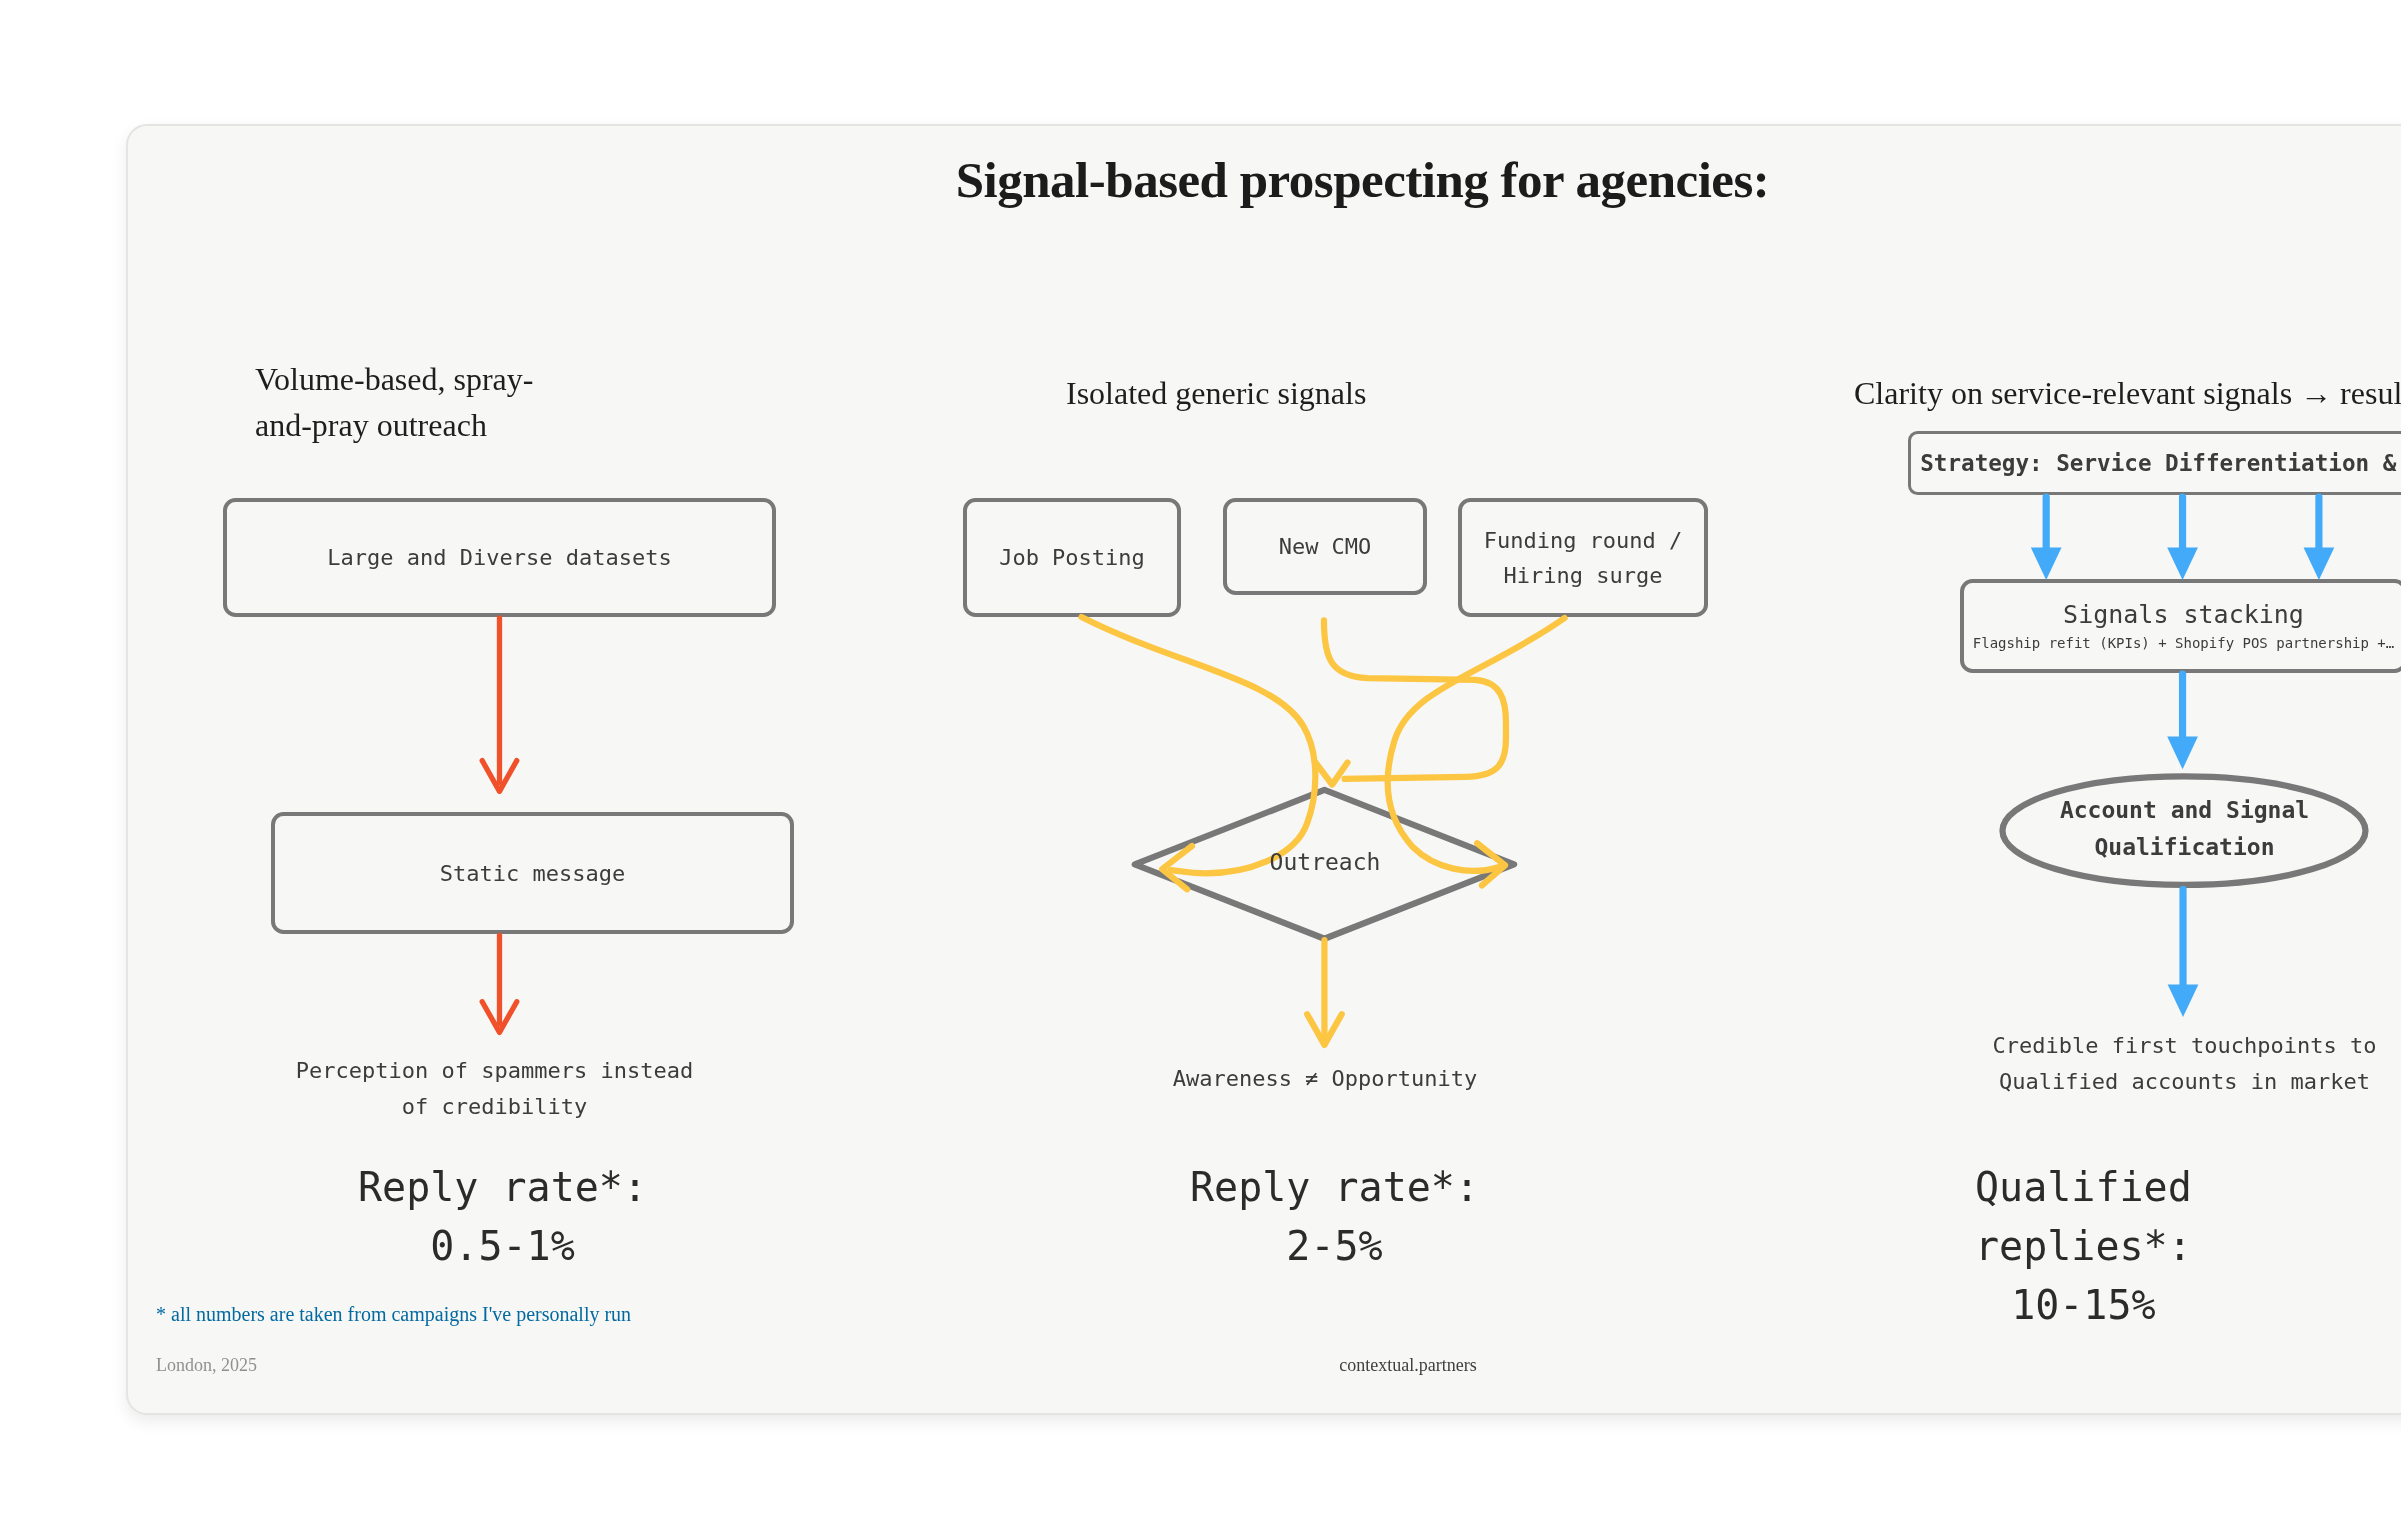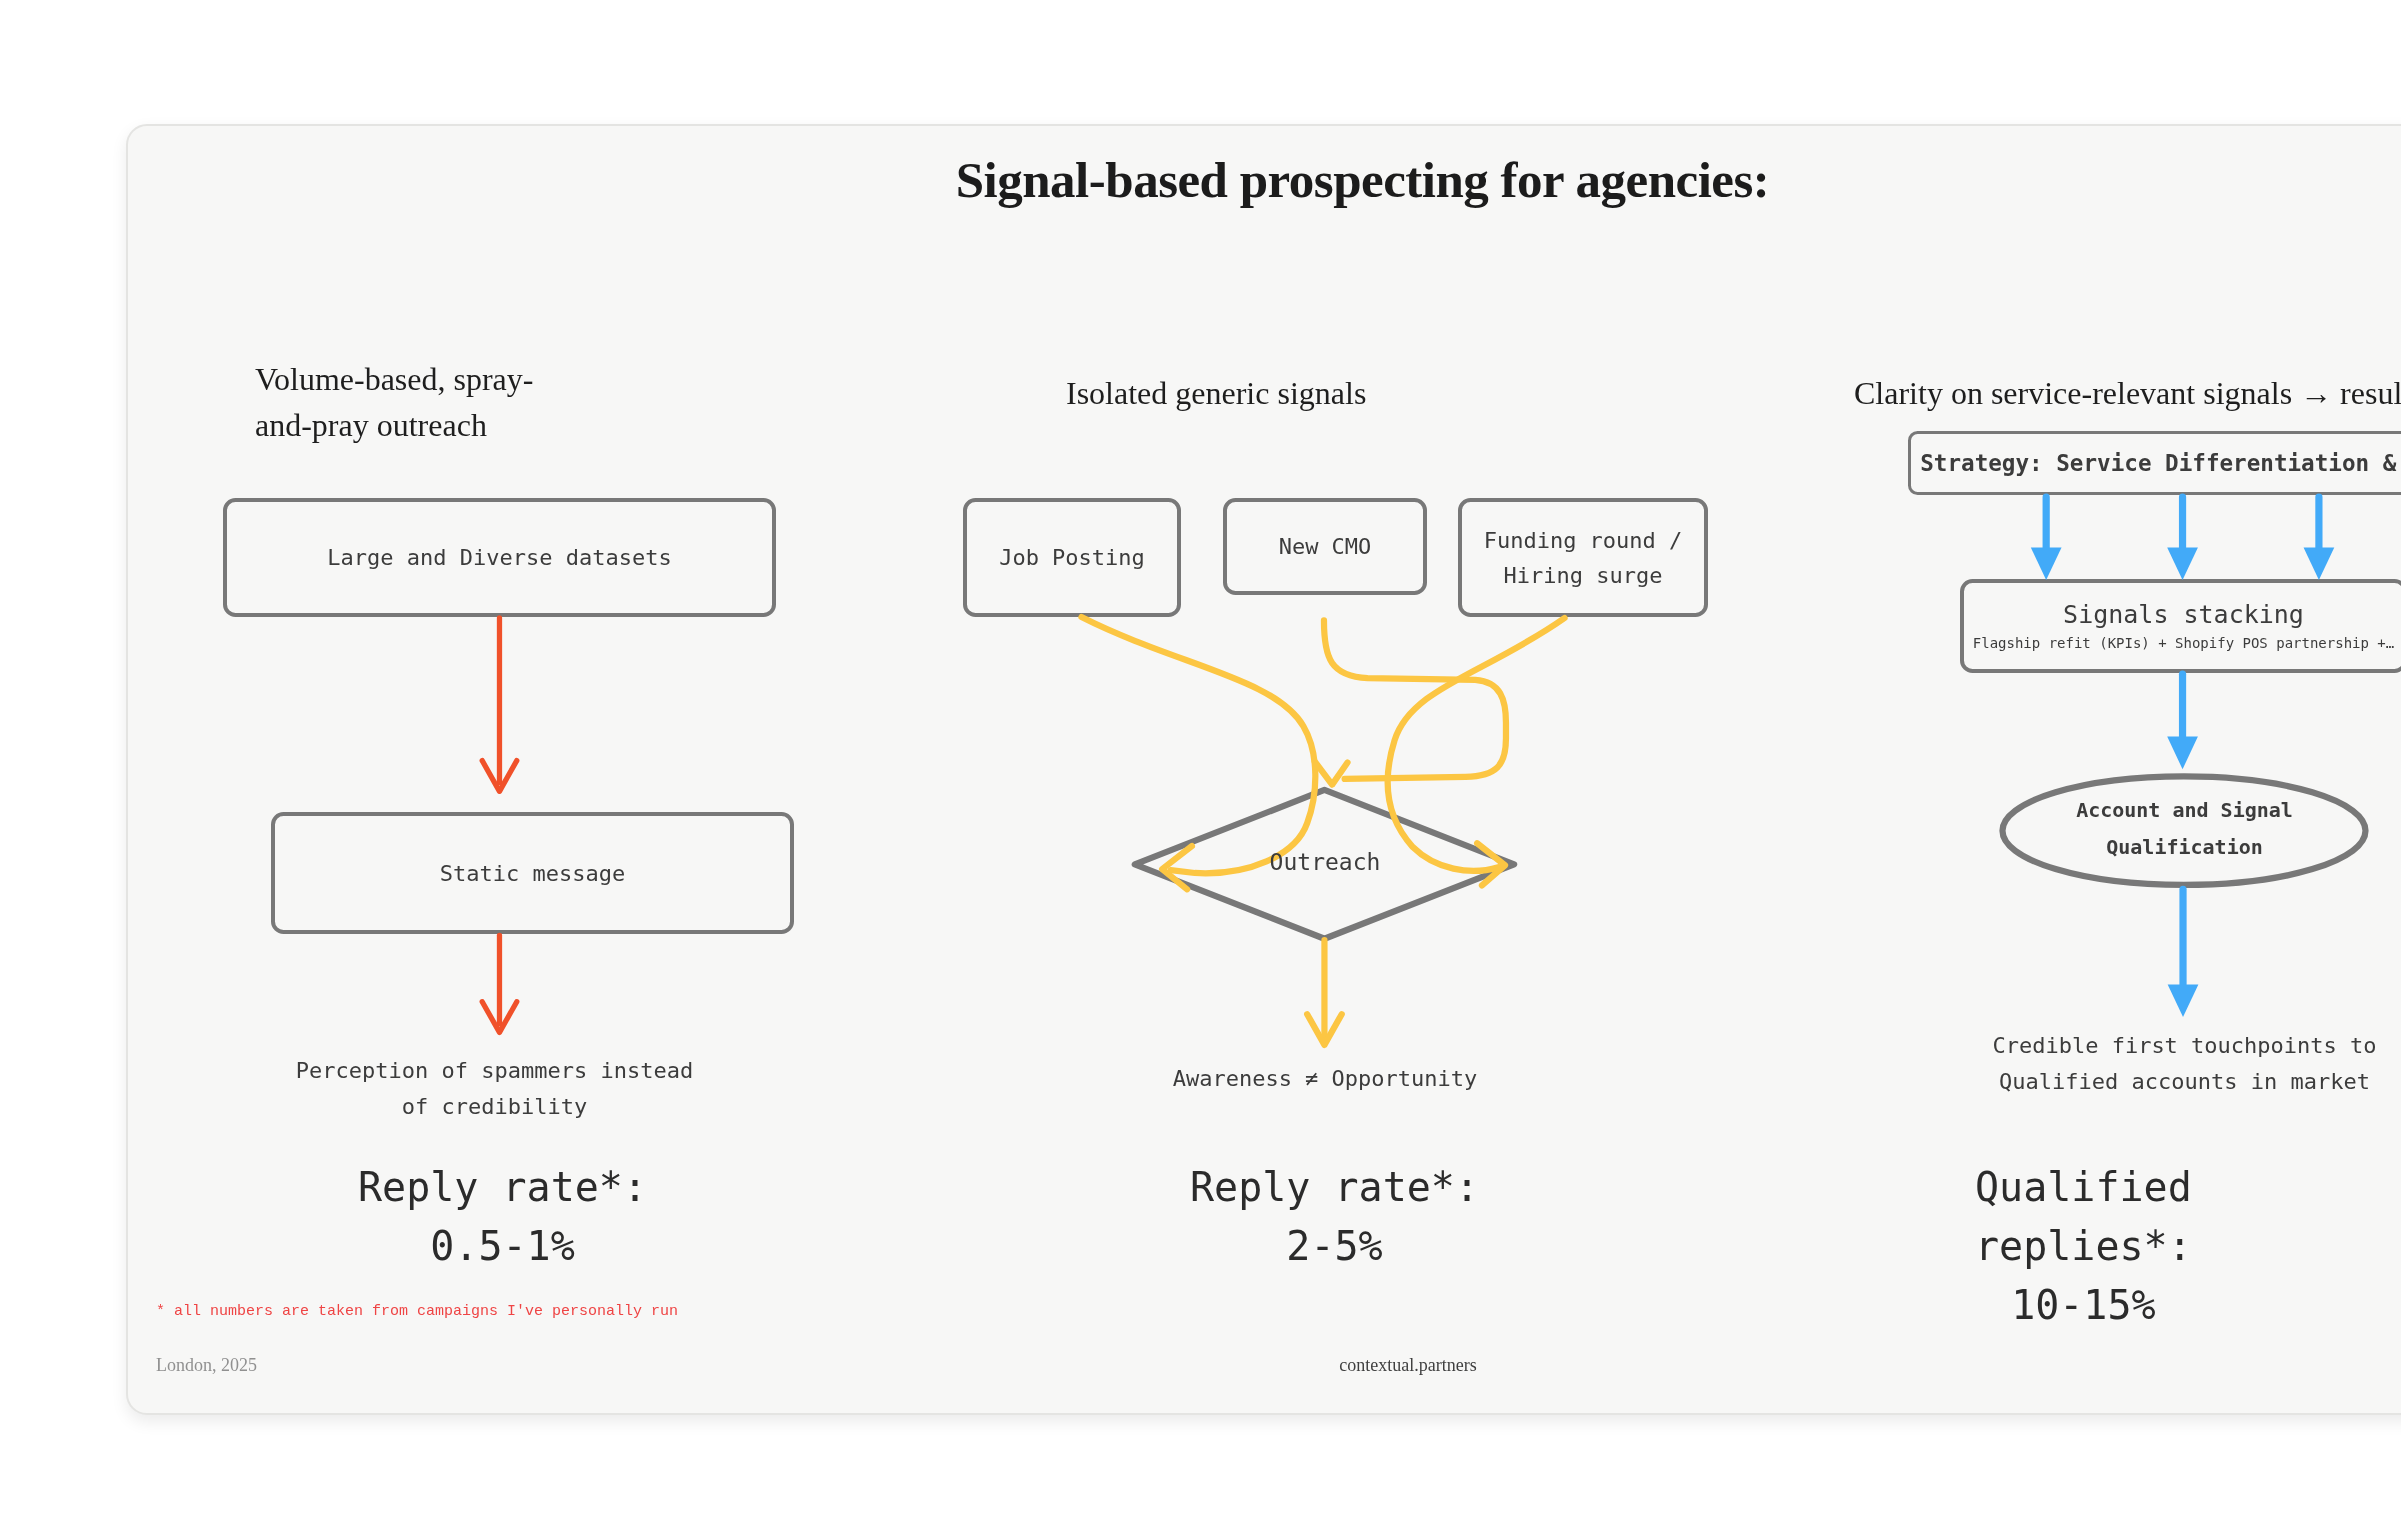--- a/index.html
+++ b/index.html
@@ -21,21 +21,21 @@
   .colhead{font-size:32px;line-height:46px;color:#1e1e1e;}
   .box{border:4.3px solid var(--gray);border-radius:12.5px;background:var(--card_bg);
        display:flex;flex-direction:column;align-items:center;justify-content:center;
        text-align:center;font-family:"DejaVu Sans Mono",monospace;
        font-size:22px;line-height:35px;color:var(--mono_ink)}
   .outcome{font-family:"DejaVu Sans Mono",monospace;font-size:22px;line-height:36px;
            color:var(--mono_ink);text-align:center}
   .metric{font-family:"DejaVu Sans Mono",monospace;font-size:40px;line-height:59px;
           color:var(--metric_ink);text-align:center}
   .shape-label{font-family:"DejaVu Sans Mono",monospace;text-align:center;color:var(--mono_ink)}
-  .footnote{font-family:Liberation Mono, monospace;font-size:15px;color:#ef4444}
+  .footnote{font-family:Liberation Serif, serif;font-size:20px;color:#0369a1}
   .footer{font-size:18px;color:var(--muted)}
   .footer.center{color:#3f3f3f}
   svg.overlay{position:absolute;left:0;top:0;width:2816px;height:1539px;pointer-events:none}
   .gray-shape{fill:var(--card_bg);stroke:var(--gray);stroke-width:13px;stroke-linejoin:round}
   .red-line{stroke:var(--red);stroke-width:11px;fill:none;stroke-linecap:round;stroke-linejoin:round}
   .yellow-line{stroke:var(--yellow);stroke-width:13px;fill:none;stroke-linecap:round;stroke-linejoin:round}
   .blue-line{stroke:var(--blue);stroke-width:15px;fill:none;stroke-linecap:round}
   .blue-head{fill:var(--blue);stroke:none}
 </style>
 </head>
@@ -109,21 +109,21 @@
     <path class="blue-line" d="M4829 1035 V1148"></path>
     <polygon class="blue-head" points="4797,1140 4861,1140 4829,1208"></polygon>
     <path class="blue-line" d="M4545 1404 V1542"></path>
     <polygon class="blue-head" points="4513,1534 4577,1534 4545,1602"></polygon>
     <path class="blue-line" d="M4546 1852 V2058"></path>
     <polygon class="blue-head" points="4514,2050 4578,2050 4546,2118"></polygon>
   </svg>
 
   <div class="abs shape-label" style="left:1181px;top:849px;width:288px;font-size:23px">Outreach</div>
 
-  <div class="abs shape-label" style="left:2002px;top:792px;width:365px;font-size:20px;line-height:37px;font-weight:600">
+  <div class="abs shape-label" style="left:2002px;top:792px;width:365px;font-size:23px;line-height:37px;font-weight:600">
     <div>Account and Signal</div>
     <div>Qualification</div>
   </div>
 
   <div class="abs outcome" style="left:288px;top:1053px;width:413px">
     <div>Perception of spammers instead</div>
     <div>of credibility</div>
   </div>
   <div class="abs outcome" style="left:1133px;top:1061px;width:384px">Awareness ≠ Opportunity</div>
   <div class="abs outcome" style="left:1983px;top:1028px;width:403px">

